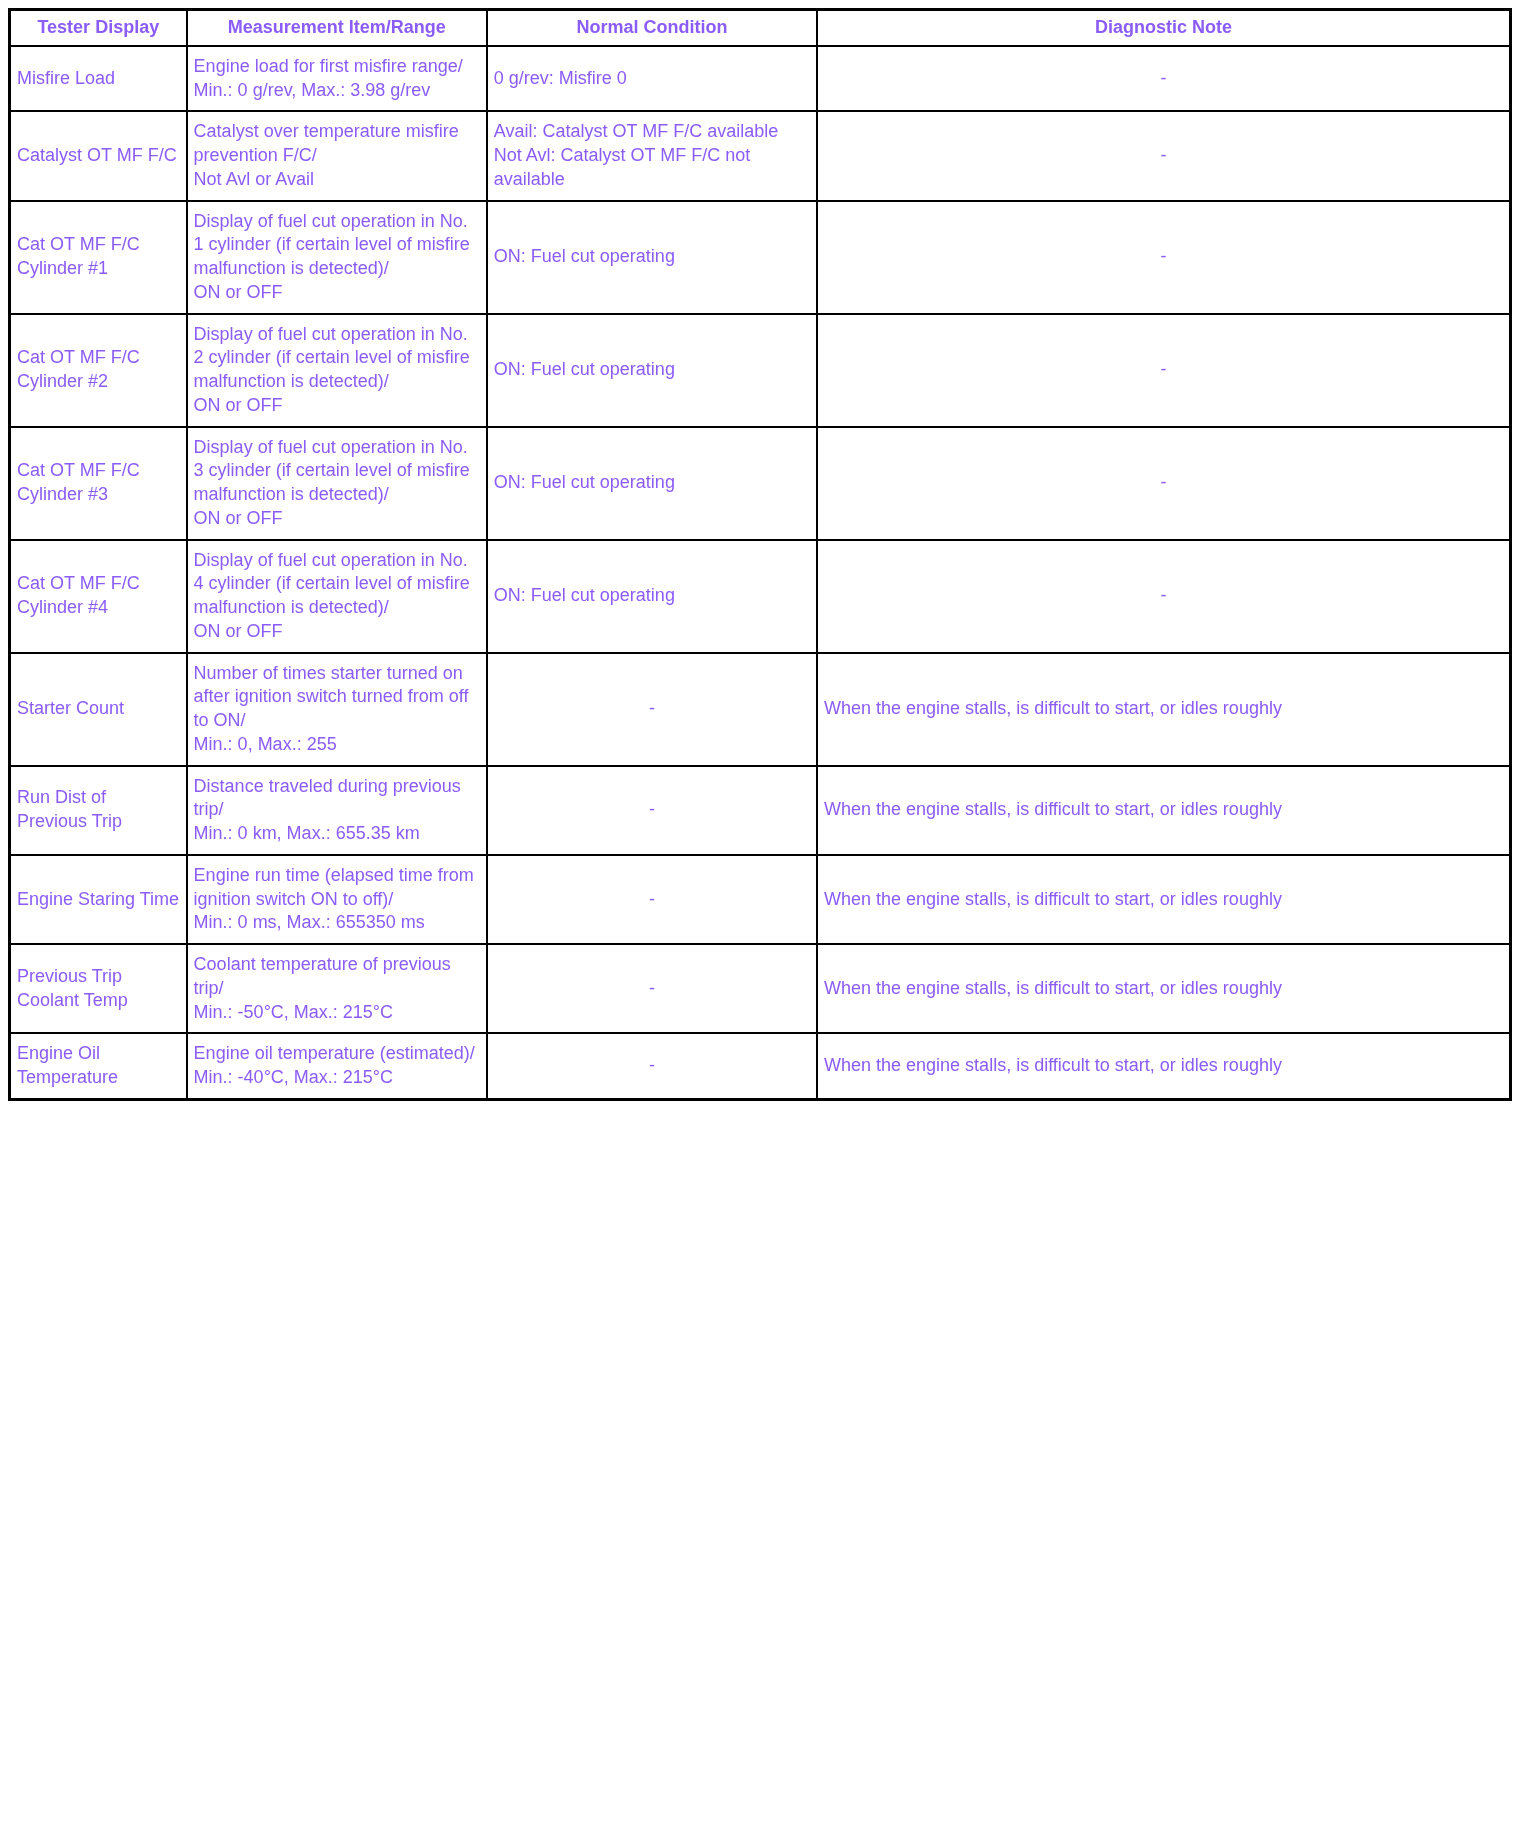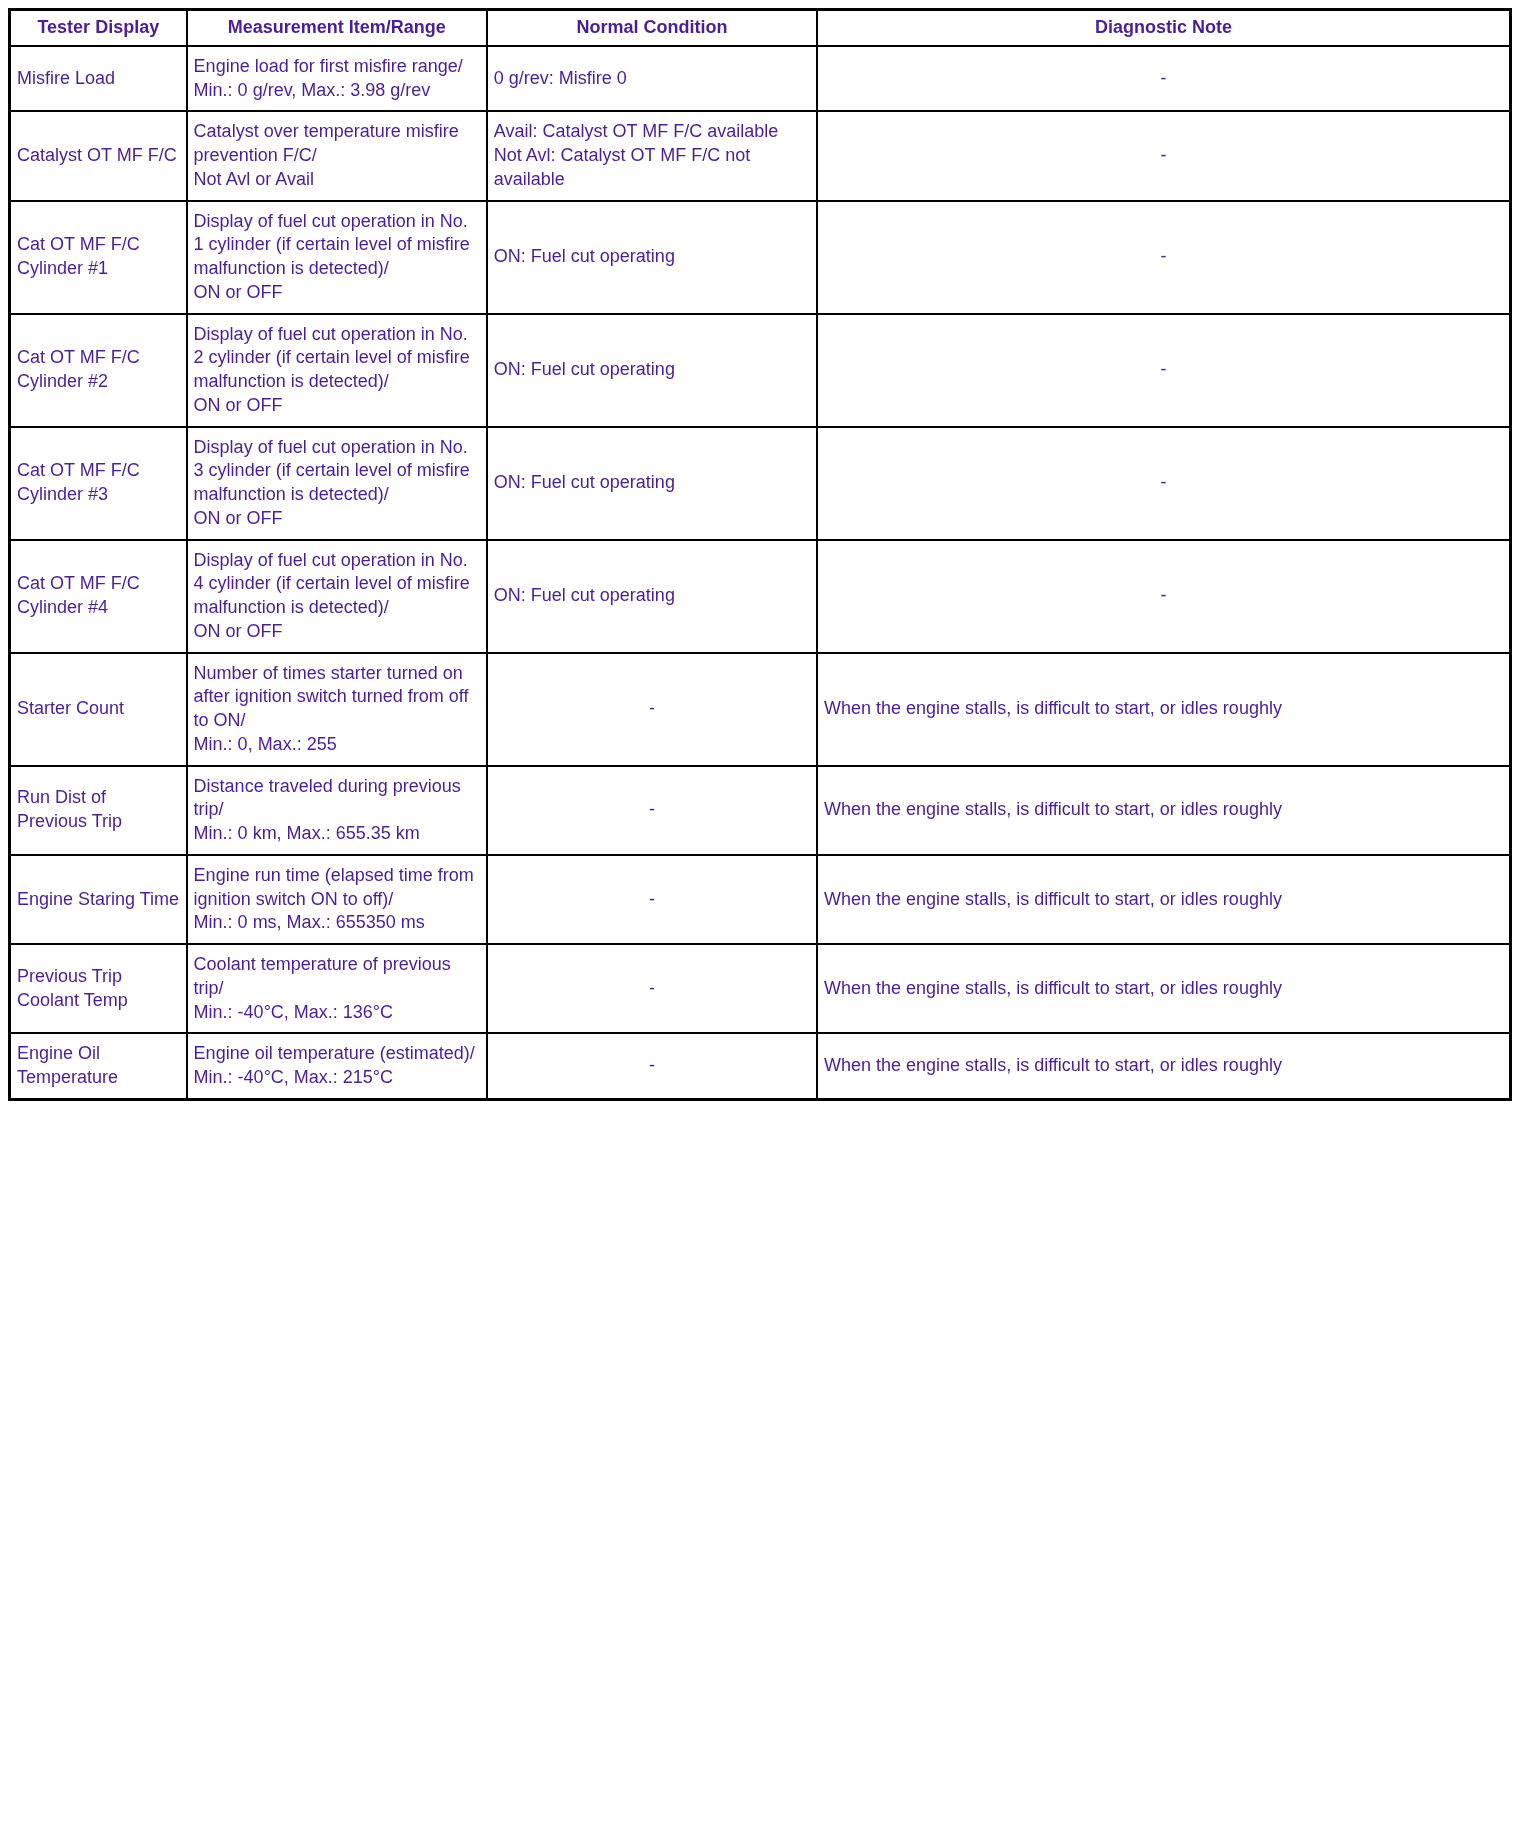--- a/index.html
+++ b/index.html
@@ -12,21 +12,21 @@
     width: 1520px;
     box-sizing: border-box;
     padding: 8px;
     background: #ffffff;
   }
   table.data-table {
     width: 100%;
     border-collapse: collapse;
     table-layout: fixed;
     border: 3px solid #000000;
-    color: #4c1d95;
+    color: #8b5cf6;
     font-size: 18px;
     line-height: 1.32;
   }
   table.data-table th,
   table.data-table td {
     border: 2px solid #000000;
     padding: 8px 6px;
     vertical-align: middle;
     white-space: pre-line;
     word-wrap: break-word;
@@ -123,21 +123,21 @@
         <tr>
           <td class="col0">Engine Staring Time</td>
           <td class="col1">Engine run time (elapsed time from ignition switch ON to off)/
 Min.: 0 ms, Max.: 655350 ms</td>
           <td class="col2 dash">-</td>
           <td class="col3">When the engine stalls, is difficult to start, or idles roughly</td>
         </tr>
         <tr>
           <td class="col0">Previous Trip Coolant Temp</td>
           <td class="col1">Coolant temperature of previous trip/
-Min.: -40°C, Max.: 136°C</td>
+Min.: -50°C, Max.: 215°C</td>
           <td class="col2 dash">-</td>
           <td class="col3">When the engine stalls, is difficult to start, or idles roughly</td>
         </tr>
         <tr>
           <td class="col0">Engine Oil Temperature</td>
           <td class="col1">Engine oil temperature (estimated)/
 Min.: -40°C, Max.: 215°C</td>
           <td class="col2 dash">-</td>
           <td class="col3">When the engine stalls, is difficult to start, or idles roughly</td>
         </tr>

